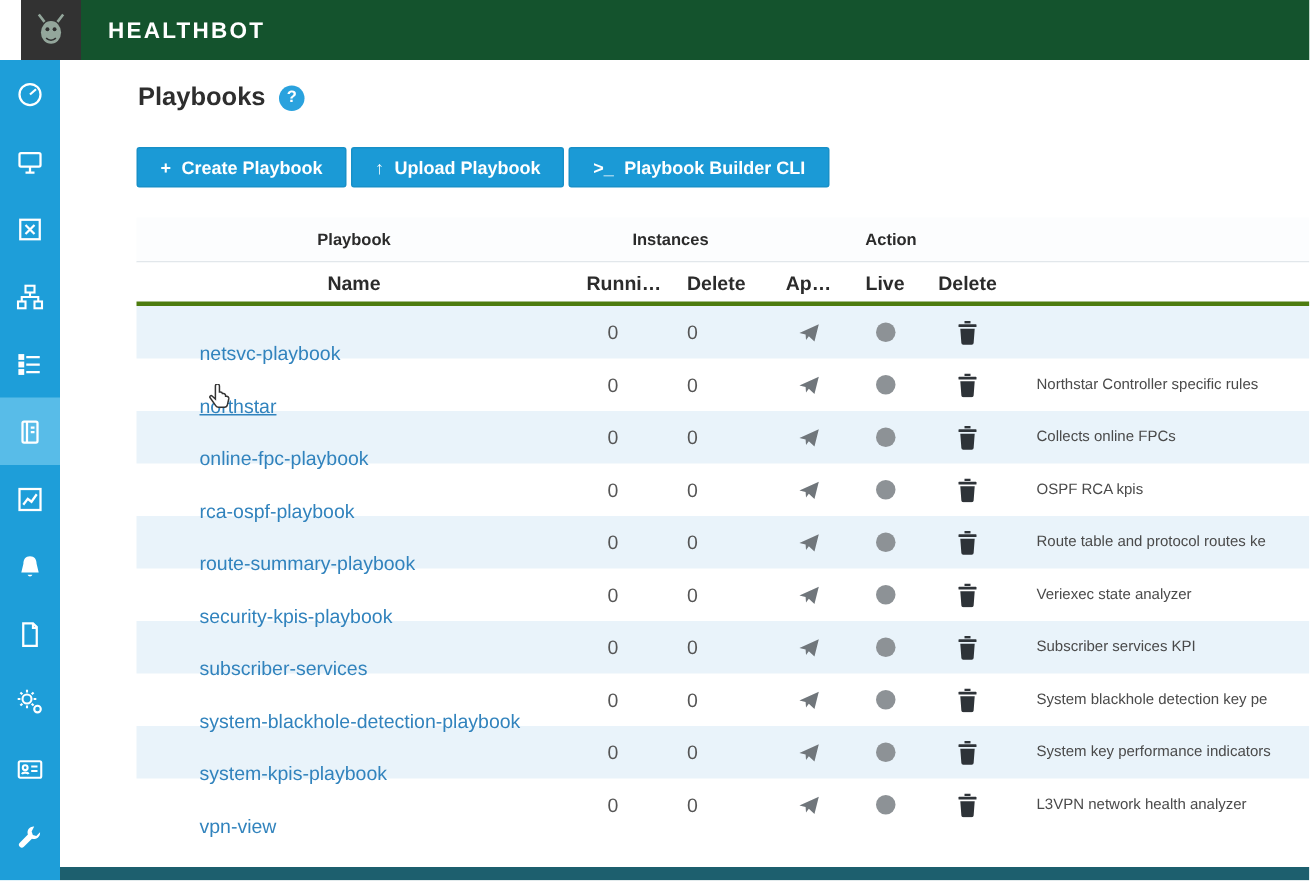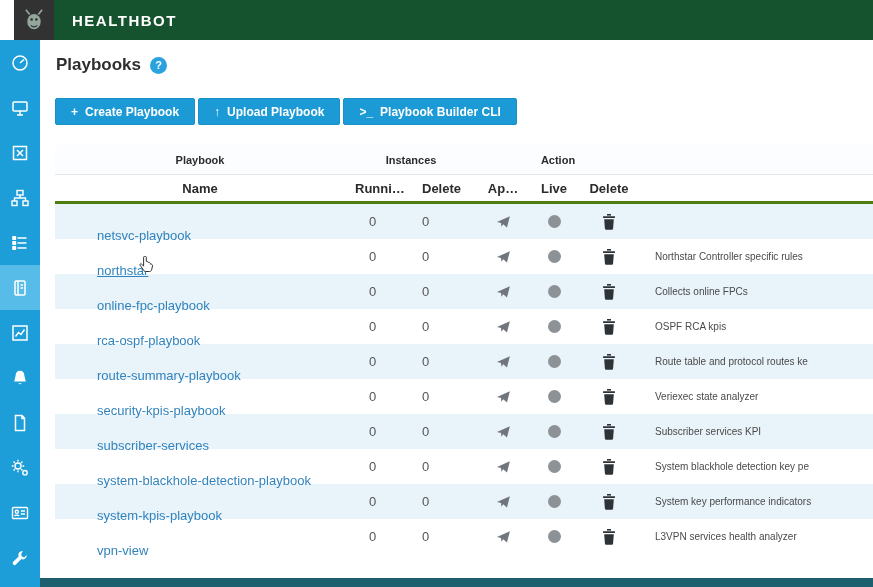--- a/index.html
+++ b/index.html
@@ -17,21 +17,21 @@
 
   
   .sidebar { position:absolute; top:40px; left:0; width:40px; bottom:0;
              background:#1e9ed9; z-index:5; }
   .side-item { width:40px; height:45px; display:flex; align-items:center;
                justify-content:center; cursor:pointer; }
   .side-item.active { background:#58bce8; }
   .side-item svg { display:block; }
 
   
-  .main { position:absolute; left:40px; top:40px; right:0; bottom:0; background:#fff; }
+  .main { position:absolute; left:40px; top:40px; right:0; bottom:0; background:#fff;padding-left:36px; }
   .page-head { display:flex; align-items:center; gap:9px; padding:15px 0 0 16px; }
   .page-title { font-size:17px; font-weight:bold; color:#2e2e2e; }
   .help-btn { width:17px; height:17px; border-radius:50%; background:#2aa2de;
               color:#fff; font-size:11px; font-weight:bold; display:flex;
               align-items:center; justify-content:center; cursor:pointer; }
 
   .toolbar { display:flex; gap:3px; margin:23px 0 0 15px; }
   .btn { background:#1b9ad6; color:#fff; font-size:12px; font-weight:bold;
          height:27px; display:inline-flex; align-items:center; gap:7px;
          padding:0 15px; border:1px solid #1890c8; border-radius:2px; cursor:pointer;
@@ -412,21 +412,21 @@
       <div class="iconcell">
         <div class="live-dot"></div>
       </div>
       <div class="iconcell">
         <svg width="14" height="16" viewBox="0 0 14 16">
           <path d="M5 0h4v1.6H5z" fill="#2e3338"></path>
           <rect x="1" y="2.2" width="12" height="1.8" rx="0.4" fill="#2e3338"></rect>
           <path d="M2.2 5.2h9.6l-.7 9.4a1.3 1.3 0 0 1-1.3 1.2H4.2a1.3 1.3 0 0 1-1.3-1.2z" fill="#2e3338"></path>
         </svg>
       </div>
-      <div class="desc">L3VPN services health analyzer</div>
+      <div class="desc">L3VPN network health analyzer</div>
     </div>
         </div>
     </div>
   </main>
 
   <svg class="cursor" width="15" height="19" viewBox="0 0 15 19">
     <path d="M4.6 1.4v8.6l-2.2-2c-.8-.7-2 .3-1.3 1.2l3.8 5.4c.4.6 1 .9 1.7.9h4c1 0 1.8-.7 2-1.6l.9-3.9c.2-1-.5-1.9-1.5-1.9h-.6v-.4c0-.8-.7-1.4-1.5-1.3h-.6c-.1-.6-.7-1.1-1.4-1.1h-.6V1.4C7.3.6 6.7 0 5.95 0 5.2 0 4.6.6 4.6 1.4z" fill="#ffffff" stroke="#333333" stroke-width="1"></path>
   </svg>
 
   <div class="footer"></div>

